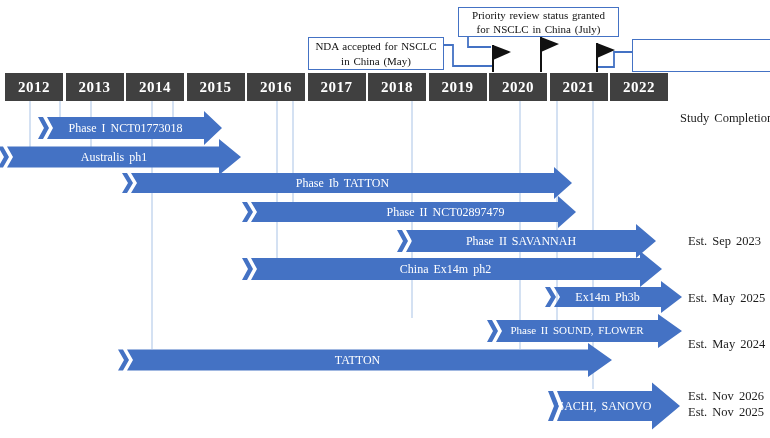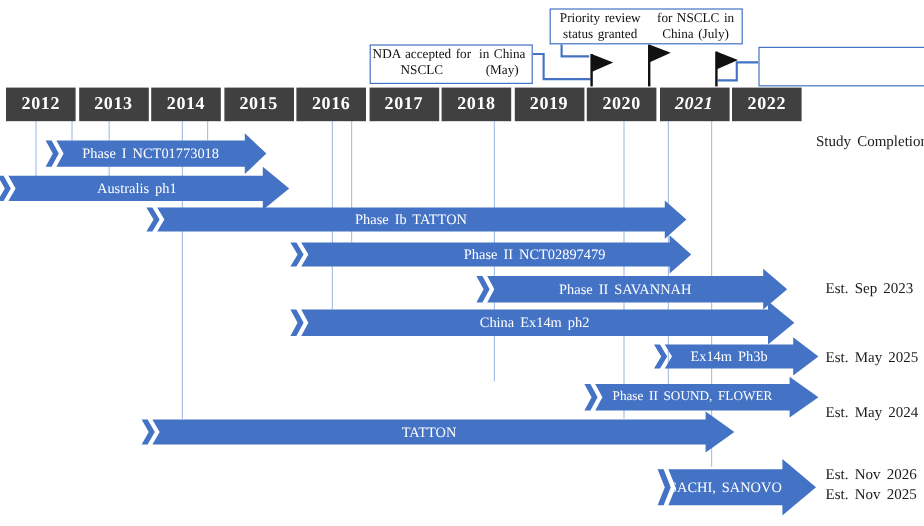--- a/index.html
+++ b/index.html
@@ -16,21 +16,21 @@
   .arrow-label{
     position:absolute;transform:translate(-50%,-50%);color:#ffffff;white-space:nowrap;
     text-align:center;z-index:3;word-spacing:2px;line-height:1.2;
   }
   .right-label{
     position:absolute;transform:translateY(-50%);color:#1c1c1c;font-size:12.5px;
     white-space:nowrap;z-index:3;word-spacing:2px;
   }
   .ann-box{
     position:absolute;background:#ffffff;border:1.6px solid #4472C4;color:#111111;
-    font-size:11px;line-height:1.28;text-align:center;display:flex;
+    font-size:11px;line-height:1.28;text-align:center;display:flex;flex-direction:column;
     justify-content:center;z-index:5;word-spacing:1px;
   }
 </style>
 </head>
 <body>
 
 <div class="stage">
   <svg id="chart-svg" width="770" height="438" viewBox="0 0 770 438">
       <line x1="30" y1="101" x2="30" y2="147" stroke="#A9C3E6" stroke-width="1"></line>
       <line x1="60" y1="101" x2="60" y2="117" stroke="#A9C3E6" stroke-width="1"></line>
@@ -66,21 +66,21 @@
   <div id="year-row">
       <div class="year-cell" style="left: 5px; width: 58px;">2012</div>
       <div class="year-cell" style="left: 65.5px; width: 58px;">2013</div>
       <div class="year-cell" style="left: 126px; width: 58px;">2014</div>
       <div class="year-cell" style="left: 186.5px; width: 58px;">2015</div>
       <div class="year-cell" style="left: 247px; width: 58px;">2016</div>
       <div class="year-cell" style="left: 307.5px; width: 58px;">2017</div>
       <div class="year-cell" style="left: 368px; width: 58px;">2018</div>
       <div class="year-cell" style="left: 428.5px; width: 58px;">2019</div>
       <div class="year-cell" style="left: 489px; width: 58px;">2020</div>
-      <div class="year-cell" style="left: 549.5px; width: 58px; font-style: italic;">2021</div>
+      <div class="year-cell" style="left: 549.5px; width: 58px;">2021</div>
       <div class="year-cell" style="left: 610px; width: 58px;">2022</div>
     </div>
   <div id="labels-layer">
       <div class="arrow-label" style="left: 125.5px; top: 128px; font-size: 12px;">
         <div>Phase I NCT01773018</div>
       </div>
       <div class="arrow-label" style="left: 114px; top: 157px; font-size: 12px;">
         <div>Australis ph1</div>
       </div>
       <div class="arrow-label" style="left: 342.5px; top: 183px; font-size: 12px;">

